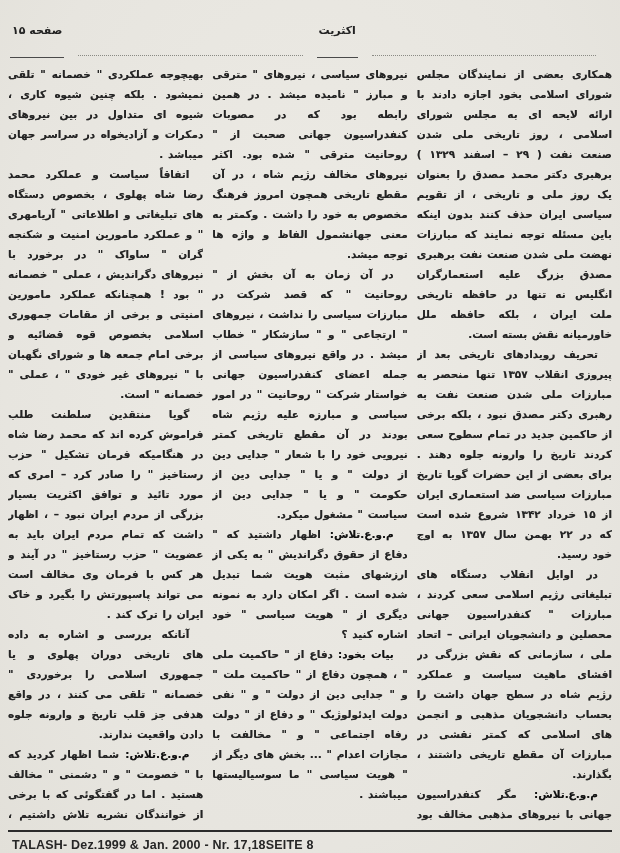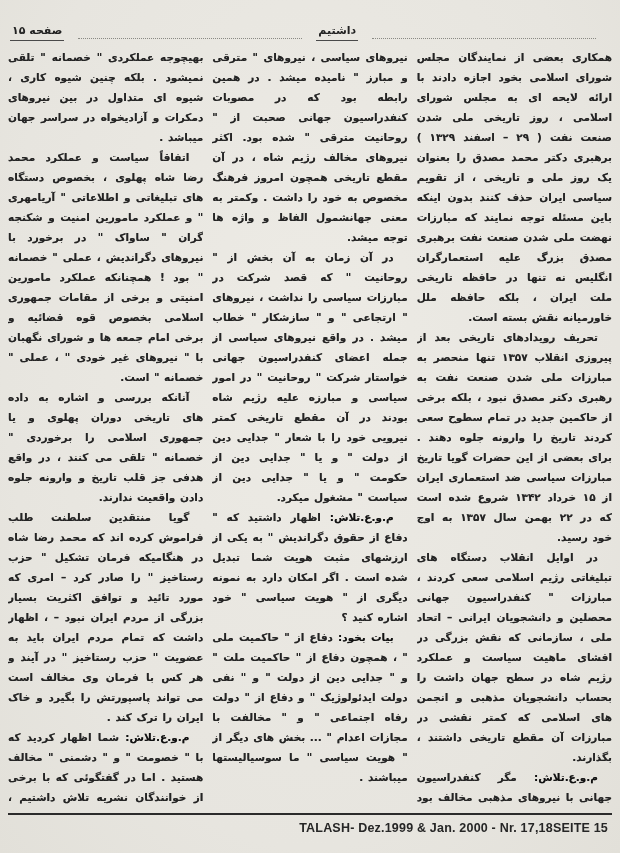--- a/index.html
+++ b/index.html
@@ -13,21 +13,21 @@
     position:relative;
   }
   .page{width:620px;height:853px;display:flex;flex-direction:column;}
 
   
   .header{
     margin:24px 10px 0 10px;
     display:flex;direction:rtl;align-items:flex-end;
     font-weight:bold;font-size:11px;color:#222;
   }
-  .header .seg{border-bottom:1px solid #4a4a4a;padding:0 2px 3px 2px;white-space:nowrap;}
+  .header .seg{border-bottom:1px solid #4a4a4a;padding:0 2px 20px 2px;white-space:nowrap;}
   .header .fill{flex:1;border-bottom:1px dotted #8a8a84;margin:0 14px;height:1px;align-self:flex-end;margin-bottom:2px;}
   .header .page-label{letter-spacing:1px;}
 
   
   .columns{
     direction:rtl;
     display:flex;gap:9px;
     padding:6px 8px 0 8px;
     height:762px;overflow:hidden;
     text-align:justify;
@@ -40,61 +40,61 @@
     text-indent:14px;
     word-spacing:1px;
     text-shadow:0 0 .5px rgba(40,40,40,.55);
   }
   .para.cont{text-indent:0;}
   .speaker{font-weight:bold;color:#111;}
 
   
   .footer-rule{border:0;border-top:2px solid #2b2b2b;margin:4px 8px 0 8px;}
   .footer{
-    display:flex;justify-content:flex-end;align-items:center;
+    display:flex;justify-content:flex-start;align-items:center;
     padding:6px 12px 0 12px;
     font-family:"Liberation Sans","DejaVu Sans",sans-serif;
     font-weight:bold;font-size:12.5px;color:#262626;
     letter-spacing:.2px;
   }
 </style>
 </head>
 <body>
 
 <div class="page">
 
   <div class="header">
     <span class="fill"></span>
-    <span class="seg">داشتیم</span>
+    <span class="seg">اکثریت</span>
     <span class="fill"></span>
     <span class="seg page-label">صفحه ۱۵</span>
   </div>
 
   <div class="columns">
     <div class="col">
         <p class="para cont">همکاری بعضی از نمایندگان مجلس شورای اسلامی بخود اجازه دادند با ارائه لایحه ای به مجلس شورای اسلامی ، روز تاریخی ملی شدن صنعت نفت ( ۲۹ – اسفند ۱۳۲۹ ) برهبری دکتر محمد مصدق را بعنوان یک روز ملی و تاریخی ، از تقویم سیاسی ایران حذف کنند بدون اینکه باین مسئله توجه نمایند که مبارزات نهضت ملی شدن صنعت نفت برهبری مصدق بزرگ علیه استعمارگران انگلیس نه تنها در حافظه تاریخی ملت ایران ، بلکه حافظه ملل خاورمیانه نقش بسته است.</p>
         <p class="para body">تحریف رویدادهای تاریخی بعد از پیروزی انقلاب ۱۳۵۷ تنها منحصر به مبارزات ملی شدن صنعت نفت به رهبری دکتر مصدق نبود ، بلکه برخی از حاکمین جدید در تمام سطوح سعی کردند تاریخ را وارونه جلوه دهند . برای بعضی از این حضرات گویا تاریخ مبارزات سیاسی ضد استعماری ایران از ۱۵ خرداد ۱۳۴۲ شروع شده است که در ۲۲ بهمن سال ۱۳۵۷ به اوج خود رسید.</p>
         <p class="para body">در اوایل انقلاب دستگاه های تبلیغاتی رژیم اسلامی سعی کردند ، مبارزات " کنفدراسیون جهانی محصلین و دانشجویان ایرانی – اتحاد ملی ، سازمانی که نقش بزرگی در افشای ماهیت سیاست و عملکرد رژیم شاه در سطح جهان داشت را بحساب دانشجویان مذهبی و انجمن های اسلامی که کمتر نقشی در مبارزات آن مقطع تاریخی داشتند ، بگذارند.</p>
         <p class="para body"><span class="speaker">م.و.ع.تلاش: </span>مگر کنفدراسیون جهانی با نیروهای مذهبی مخالف بود ؟</p>
       </div>
     <div class="col">
         <p class="para cont">نیروهای سیاسی ، نیروهای " مترقی و مبارز " نامیده میشد . در همین رابطه بود که در مصوبات کنفدراسیون جهانی صحبت از " روحانیت مترقی " شده بود. اکثر نیروهای مخالف رژیم شاه ، در آن مقطع تاریخی همچون امروز فرهنگ مخصوص به خود را داشت . وکمتر به معنی جهانشمول الفاظ و واژه ها توجه میشد.</p>
         <p class="para body">در آن زمان به آن بخش از " روحانیت " که قصد شرکت در مبارزات سیاسی را نداشت ، نیروهای " ارتجاعی " و " سازشکار " خطاب میشد . در واقع نیروهای سیاسی از جمله اعضای کنفدراسیون جهانی خواستار شرکت " روحانیت " در امور سیاسی و مبارزه علیه رژیم شاه بودند در آن مقطع تاریخی کمتر نیرویی خود را با شعار " جدایی دین از دولت " و یا " جدایی دین از حکومت " و یا " جدایی دین از سیاست " مشغول میکرد.</p>
         <p class="para body"><span class="speaker">م.و.ع.تلاش: </span>اظهار داشتید که " دفاع از حقوق دگراندیش " به یکی از ارزشهای مثبت هویت شما تبدیل شده است . اگر امکان دارد به نمونه دیگری از " هویت سیاسی " خود اشاره کنید ؟</p>
         <p class="para body"><span class="speaker">بیات بخود: </span>دفاع از " حاکمیت ملی " ، همچون دفاع از " حاکمیت ملت " و " جدایی دین از دولت " و " نفی دولت ایدئولوژیک " و دفاع از " دولت رفاه اجتماعی " و " مخالفت با مجازات اعدام " ... بخش های دیگر از " هویت سیاسی " ما سوسیالیستها میباشند .</p>
       </div>
     <div class="col">
         <p class="para cont">بهیچوجه عملکردی " خصمانه " تلقی نمیشود . بلکه چنین شیوه کاری ، شیوه ای متداول در بین نیروهای دمکرات و آزادیخواه در سراسر جهان میباشد .</p>
         <p class="para body">اتفاقاً سیاست و عملکرد محمد رضا شاه پهلوی ، بخصوص دستگاه های تبلیغاتی و اطلاعاتی " آریامهری " و عملکرد مامورین امنیت و شکنجه گران " ساواک " در برخورد با نیروهای دگراندیش ، عملی " خصمانه " بود ! همچنانکه عملکرد مامورین امنیتی و برخی از مقامات جمهوری اسلامی بخصوص قوه قضائیه و برخی امام جمعه ها و شورای نگهبان با " نیروهای غیر خودی " ، عملی " خصمانه " است.</p>
+        <p class="para body">گویا منتقدین سلطنت طلب فراموش کرده اند که محمد رضا شاه در هنگامیکه فرمان تشکیل " حزب رستاخیز " را صادر کرد – امری که مورد تائید و توافق اکثریت بسیار بزرگی از مردم ایران نبود – ، اظهار داشت که تمام مردم ایران باید به عضویت " حزب رستاخیز " در آیند و هر کس با فرمان وی مخالف است می تواند پاسپورتش را بگیرد و خاک ایران را ترک کند .</p>
         <p class="para body">آنانکه بررسی و اشاره به داده های تاریخی دوران پهلوی و یا جمهوری اسلامی را برخوردی " خصمانه " تلقی می کنند ، در واقع هدفی جز قلب تاریخ و وارونه جلوه دادن واقعیت ندارند.</p>
-        <p class="para body">گویا منتقدین سلطنت طلب فراموش کرده اند که محمد رضا شاه در هنگامیکه فرمان تشکیل " حزب رستاخیز " را صادر کرد – امری که مورد تائید و توافق اکثریت بسیار بزرگی از مردم ایران نبود – ، اظهار داشت که تمام مردم ایران باید به عضویت " حزب رستاخیز " در آیند و هر کس با فرمان وی مخالف است می تواند پاسپورتش را بگیرد و خاک ایران را ترک کند .</p>
         <p class="para body"><span class="speaker">م.و.ع.تلاش: </span>شما اظهار کردید که با " خصومت " و " دشمنی " مخالف هستید . اما در گفتگوئی که با برخی از خوانندگان نشریه تلاش داشتیم ، آنها اظهار داشتند چرا دکتر بیات زاده در گفتار خود درباره عملکرد ، نظرات و عقاید طرفداران نظام پادشاهی از واژه ها وجملاتی اتهام انگیز همچون " فراماسیونری " ، " چاکران خانه زاد " و " کمک گرفتن طرفداران نظام پادشاهی از اسرائیل و آمریکا بخاطر مبارزه علیه جمهوری اسلامی " صحبت بمیان آورده است ؟ آیا مدارکی وجود دارد که بتوانند تائیدی براین اظهارات جنابعالی باشند ؟</p>
       </div>
   </div>
 
   <hr class="footer-rule">
 
   <div class="footer">
     <span>TALASH- Dez.1999 &amp; Jan. 2000 - Nr. 17,18</span>
-    <span>SEITE 15</span>
+    <span>SEITE 8</span>
   </div>
 
 </div>
 
 </body></html>

